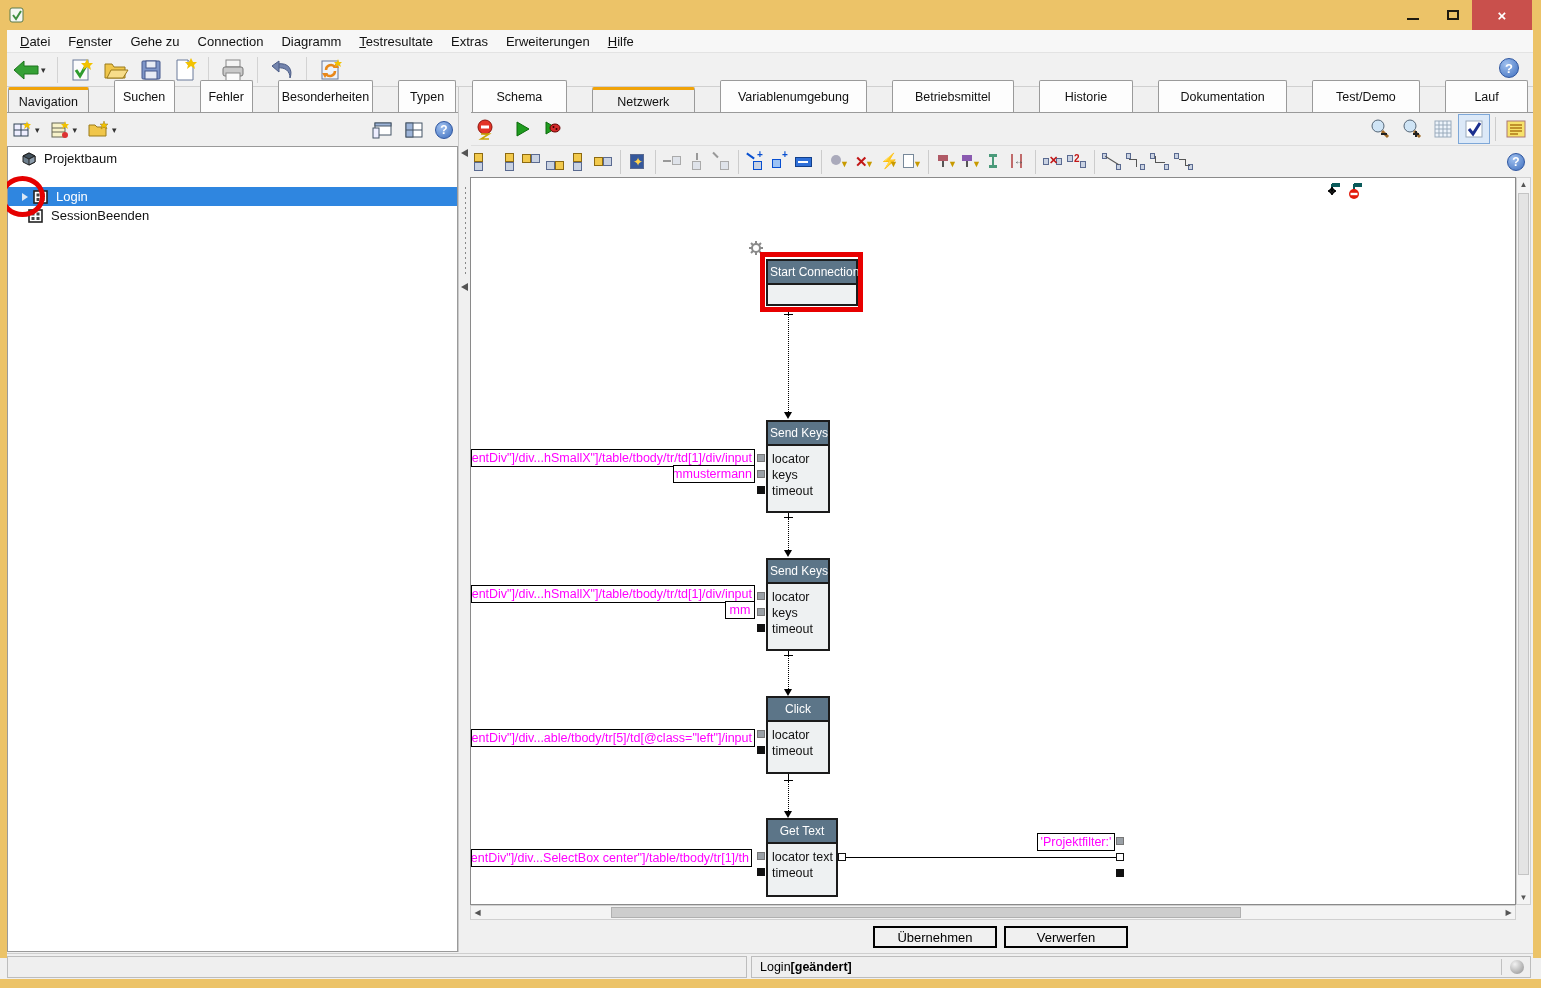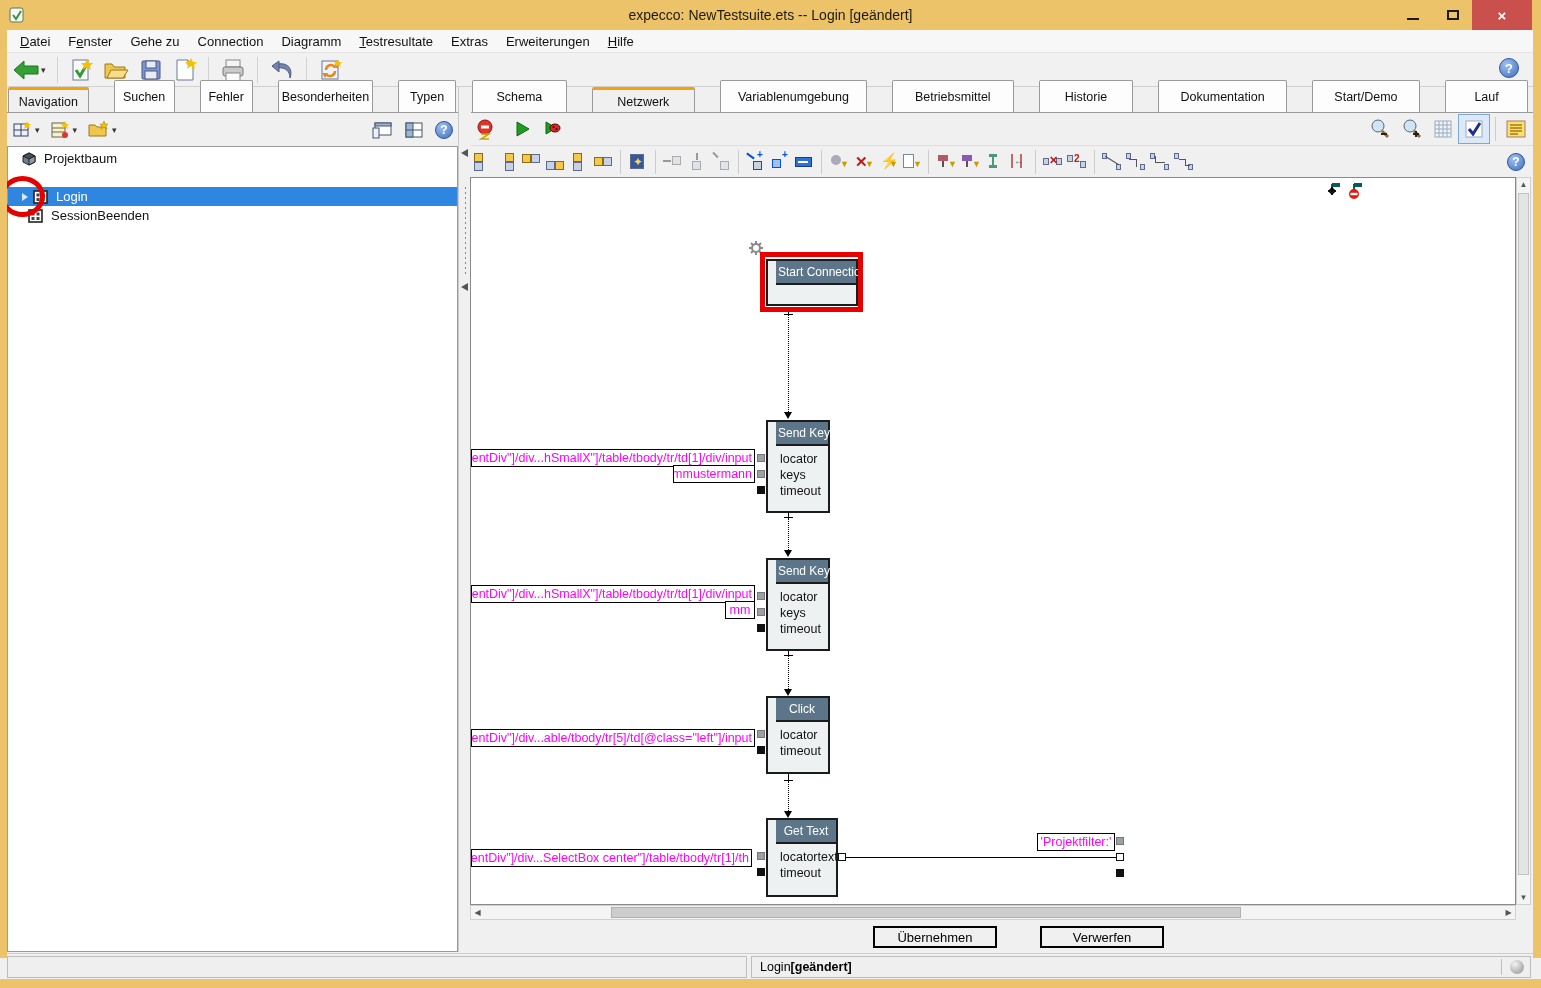--- a/index.html
+++ b/index.html
@@ -104,21 +104,21 @@
             border:1px solid #8d6a10; }
   .mi .ln { position:absolute; background:#555; }
   .mi .plus { position:absolute; color:#074fd0; font-size:10px; font-weight:bold; }
   .mi .yarr { position:absolute; color:#c89a00; font-size:9px; }
   .mini-sep { width:1px; height:24px; background:#cccccc; margin:0 5px; }
 
   
   #canvas { position:absolute; left:470px; top:177px; width:1046px; height:728px;
             background:#ffffff; border:1px solid #8a8a8a; overflow:hidden; }
 
-  .node { position:absolute; background:#eef1f2; border:2px solid #1b1b1b;padding-left:8px; }
+  .node { position:absolute; background:#eef1f2; border:2px solid #1b1b1b; }
   .node-header { background:#5c7588; color:#fff; font-size:12px; text-align:center;
                  padding:4px 2px 4px 2px; border-bottom:2px solid #1b1b1b;
                  white-space:nowrap; }
   .node-body { padding:5px 0 0 4px; }
   .pin-row { font-size:12.5px; color:#111; height:16px; line-height:16px;
              white-space:nowrap; }
   .pin-row.split { display:flex; justify-content:space-between; padding-right:3px; }
 
   .pin-sq { position:absolute; width:8px; height:8px; }
   .pin-gray  { background:#9aa0a6; border:1px solid #777; }
@@ -151,21 +151,21 @@
   #vthumb { position:absolute; left:1px; top:15px; width:11px; height:682px;
             background:#e4e4e4; border:1px solid #c4c4c4; }
   #hthumb { position:absolute; top:1px; left:140px; width:630px; height:11px;
             background:#cdcdcd; border:1px solid #b0b0b0; }
 
   
   .dlg-btn { position:absolute; top:926px; height:22px; background:#f0f0f0;
              border:2px solid #000; font-size:13px; color:#000; display:flex;
              align-items:center; justify-content:center; }
   #btn-apply   { left:873px; width:124px; }
-  #btn-discard { left:1040px; width:124px; }
+  #btn-discard { left:1004px; width:124px; }
 
   
   #statusbar { position:absolute; left:7px; top:953px; width:1526px; height:26px;
                background:#f0f0f0; border-top:1px solid #cfcfcf; }
   #status-left { position:absolute; left:0; top:2px; width:740px; height:22px;
                  background:#efefef; border:1px solid #bdbdbd; }
   #status-right { position:absolute; left:744px; top:2px; width:780px; height:22px;
                   background:#efefef; border:1px solid #bdbdbd; display:flex;
                   align-items:center; padding-left:8px; font-size:12.5px; }
   #status-right b { font-weight:bold; }
@@ -184,21 +184,20 @@
 
   <div class="frame-edge" id="frame-left"></div>
   <div class="frame-edge" id="frame-right"></div>
   <div class="frame-edge" id="frame-bottom"></div>
 
   <div id="titlebar">
     <svg class="app-icon" viewBox="0 0 18 18">
       <rect x="2" y="2" width="13" height="14" rx="2" fill="#f4f7f2" stroke="#5a7a4a"></rect>
       <path d="M5 9 l3 4 l5 -8" stroke="#3f8f3f" stroke-width="2" fill="none"></path>
     </svg>
-    <div id="title-text">expecco: NewTestsuite.ets -- Login [geändert]</div>
     <div class="win-btn" id="btn-min">
         <div class="bar"></div>
       </div>
     <div class="win-btn" id="btn-max">
         <div class="box"></div>
       </div>
     <div class="win-btn" id="btn-close">
         <span>×</span>
       </div>
   </div>
@@ -313,21 +312,21 @@
     <div class="tab" style="width:144px">
         <span>Betriebsmittel</span>
       </div>
     <div class="tab" style="width:112px">
         <span>Historie</span>
       </div>
     <div class="tab" style="width:152px">
         <span>Dokumentation</span>
       </div>
     <div class="tab" style="width:128px">
-        <span>Start/Demo</span>
+        <span>Test/Demo</span>
       </div>
     <div class="tab" style="width:98px">
         <span>Lauf</span>
       </div>
   </div>
   <div class="tabstrip-underline" id="right-tab-line"></div>
 
   <div id="left-toolbar">
     <div class="tb-btn">
       <svg width="22" height="20" viewBox="0 0 22 20">

